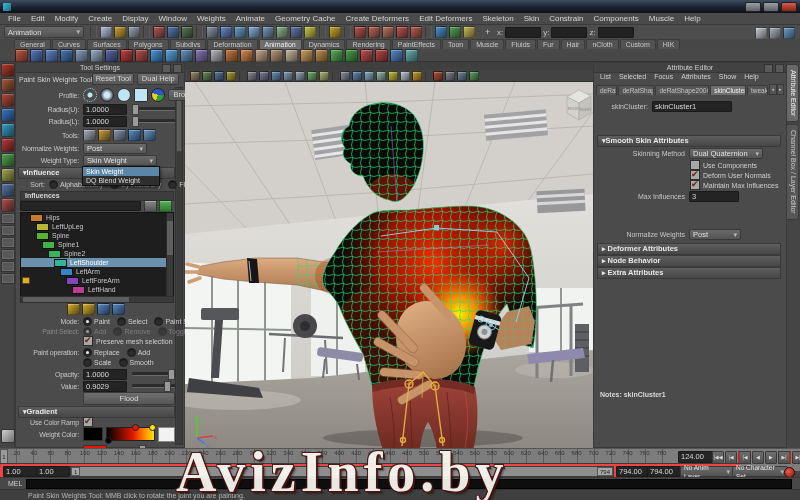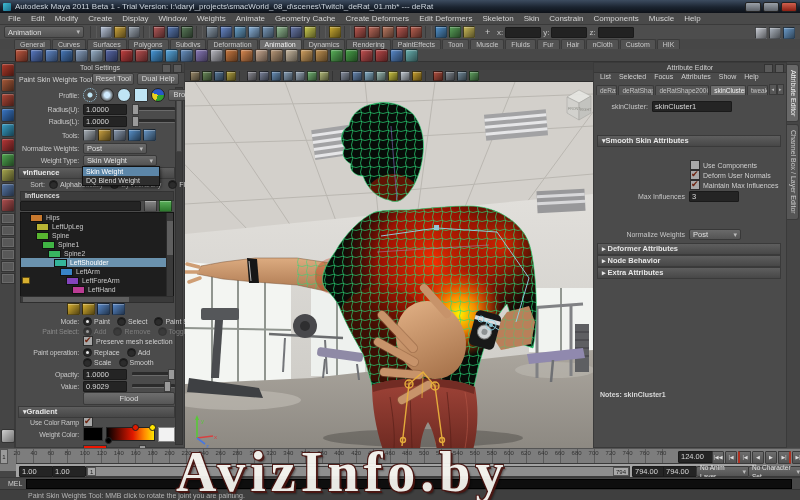--- a/index.html
+++ b/index.html
@@ -154,21 +154,21 @@
     background:repeating-linear-gradient(90deg,transparent 0 16px,#5c5c5c 16px 17px);overflow:hidden;}
   .tlabel{position:absolute;top:1px;transform:translateX(-50%);font-size:6px;color:#333;}
   #tl-cursor{position:absolute;left:0;top:0;width:8px;height:15px;background:#9a9a9a;
     border:1px solid #555;font-size:6px;color:#222;text-align:center;line-height:14px;box-sizing:border-box;}
   #cur-time{position:absolute;left:678px;top:2px;width:30px;height:10px;}
   #pb-buttons{position:absolute;left:712px;top:2px;display:flex;gap:1px;}
   .pb{width:10px;height:11px;background:linear-gradient(#6e6e6e,#525252);border:1px solid #3a3a3a;
     color:#ddd;font-size:5px;text-align:center;line-height:11px;border-radius:1px;white-space:nowrap;overflow:hidden;}
   .pb:nth-child(3){border-left:2px solid #b03020;}
   .pb:nth-child(6){border-right:2px solid #b03020;}
-  #rangeslider{left:16px;top:463px;width:740px;height:14px;background:#a3a3a3;border-top:1px solid #3a3a3a;box-sizing:border-box;}
+  #rangeslider{left:0;top:463px;width:740px;height:14px;background:#ef4444;border-top:1px solid #3a3a3a;box-sizing:border-box;}
   #rs-track{position:absolute;left:70px;top:2px;width:542px;height:9px;background:#8e8e8e;
     border:1px solid #3c3c3c;}
   .rs-cap{position:absolute;top:0;height:9px;background:#a8a8a8;border:1px solid #555;
     font-size:6px;color:#222;line-height:9px;padding:0 2px;box-sizing:border-box;}
   #melline{left:0;top:477px;width:800px;height:12px;background:#484848;border-top:1px solid #3a3a3a;
     display:flex;align-items:center;box-sizing:border-box;}
   #mel-label{font-size:7px;color:#cfcfcf;margin:0 4px 0 8px;}
   #mel-input{flex:1;height:8px;background:#0e0e0e;border:1px solid #000;margin-right:8px;}
   #helpline{left:0;top:489px;width:800px;height:11px;background:#3f3f3f;border-top:1px solid #333;
     display:flex;align-items:center;box-sizing:border-box;}
@@ -176,21 +176,20 @@
   
   #watermark{left:176px;top:440px;font-family:"Liberation Serif",serif;font-weight:bold;
     font-size:56px;letter-spacing:5px;color:#faf9f4;opacity:.93;z-index:60;pointer-events:none;
     text-shadow:2px 2px 0 #4a1410,-1px -1px 0 #4a1410,1px -1px 0 #4a1410,-1px 1px 0 #4a1410,3px 3px 2px rgba(0,0,0,.4);}
 </style>
 </head>
 <body>
 
 <div class="abs" id="titlebar">
   <span id="app-icon"></span>
-  <span id="title-text">Autodesk Maya 2011 Beta 1 - Trial Version: I:\daryl_projects\smacWorld_08_d\scenes\Twitch_deRat_01.mb*  ---  deRat</span>
 </div>
 <div id="winbtns">
   <span class="winbtn"></span>
   <span class="winbtn"></span>
   <span class="winbtn close"></span>
 </div>
 
 <div class="abs" id="menubar">
     <span id="menu-items" style="display:flex">
       <span class="mitem">File</span>
@@ -894,20 +893,26 @@
       <span class="aetab">tweak</span>
       <span class="aetabarrow">◂</span>
       <span class="aetabarrow">▸</span>
     </div>
   <div class="aerow" style="top:38px;left:6px">
     <span class="aelabel" style="width:48px">skinCluster:</span>
     <span class="field" style="width:74px">skinCluster1</span>
   </div>
 
   <div class="aerow sect" style="top:72px;left:3px;right:5px">Smooth Skin Attributes</div>
+  <div class="aerow" style="top:85px">
+    <span class="aelabel" style="width:88px">Skinning Method</span>
+    <span class="dd" style="width:66px">
+        <span>Dual Quaternion</span>
+      </span>
+  </div>
   <div class="aerow" style="top:97px;left:96px">
     <span class="cb"></span>
     <span style="font-size:7px;color:#cfcfcf;margin-left:3px">Use Components</span>
   </div>
   <div class="aerow" style="top:107px;left:96px">
     <span class="cb checked"></span>
     <span style="font-size:7px;color:#cfcfcf;margin-left:3px">Deform User Normals</span>
   </div>
   <div class="aerow" style="top:117px;left:96px">
     <span class="cb checked"></span>

